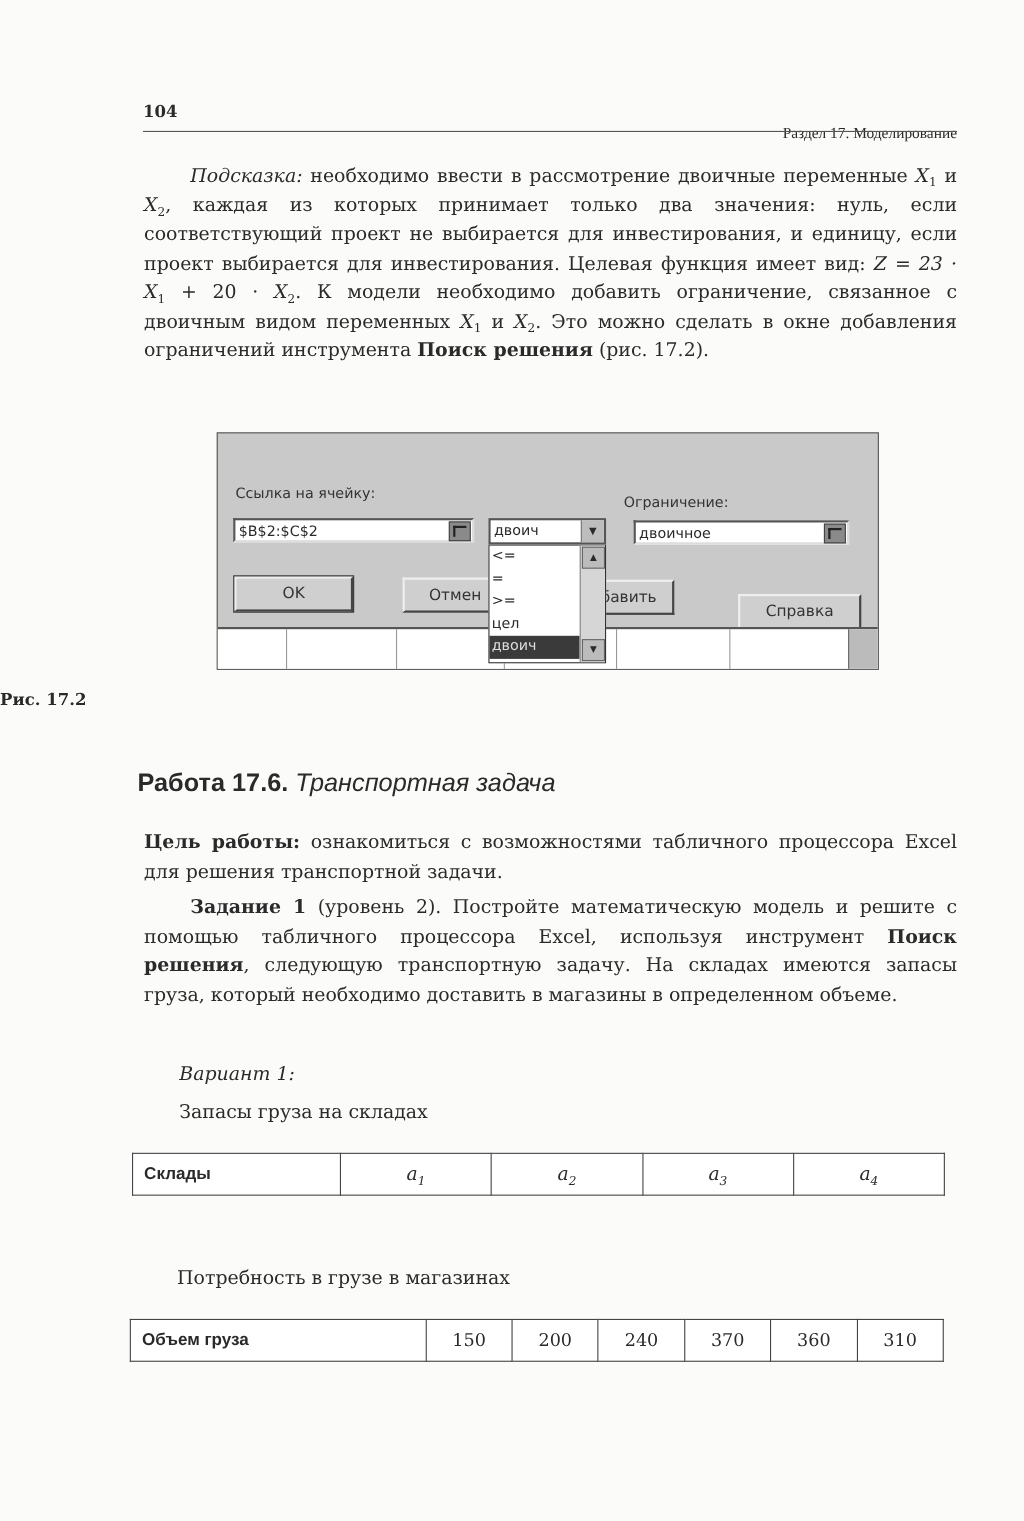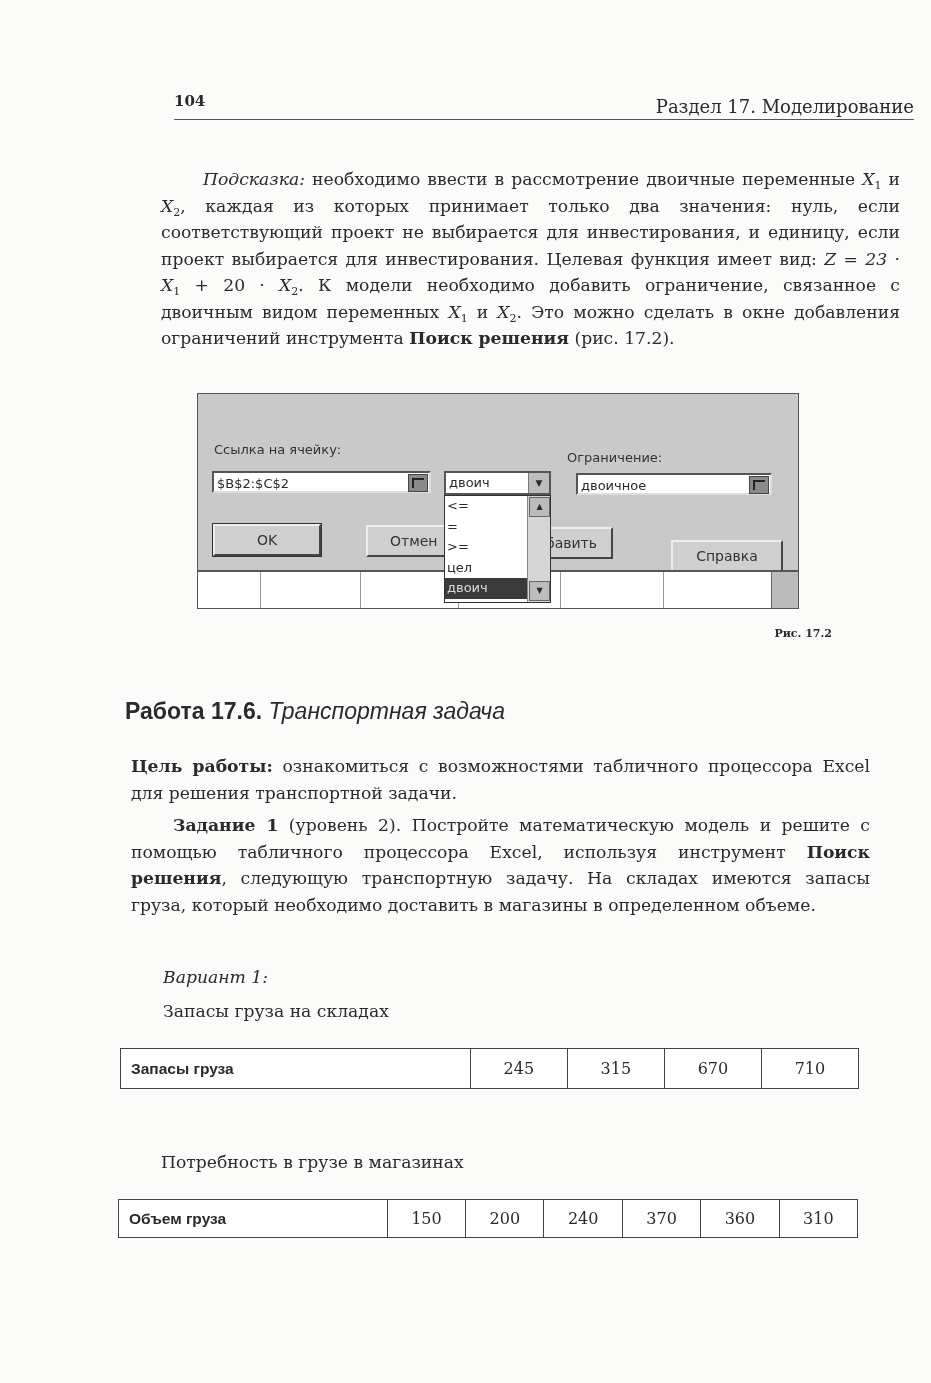--- a/index.html
+++ b/index.html
@@ -1,22 +1,22 @@
 <!DOCTYPE html>
 <html><head>
   <meta charset="utf-8">
   <style>
     html, body { margin: 0; padding: 0; }
     body {
       width: 931px; height: 1383px; background: #fbfbfa; position: relative; overflow: hidden;
       font-family: "DejaVu Serif", "Liberation Serif", serif; color: #2a2a2a;
     }
-    .page-header { position: absolute; left: 130px; top: 92px; width: 740px; height: 30px; margin-left: 44px; }
+    .page-header { position: absolute; left: 130px; top: 92px; width: 740px; height: 30px; }
     .page-number { position: absolute; left: 0; top: 0; font-weight: bold; font-size: 15px; }
-    .running-head { position: absolute; right: 0; top: 4px; font-size: 18px; }
+    .running-head { position: absolute; right: 0; top: 22px; font-size: 14px; font-family: Liberation Serif, serif; }
     .header-rule { position: absolute; left: 0; right: 0; top: 27px; border-top: 1.5px solid #555; }
 
     .para { position: absolute; left: 131px; width: 739px; font-size: 17.2px; line-height: 26.5px; text-align: justify; }
     .para .indent { display: inline-block; width: 42px; }
     .para i { font-style: italic; }
     .para b { font-weight: bold; }
     sub { font-size: 11px; vertical-align: -4px; line-height: 0; }
 
     
     .dialog { position: absolute; left: 197px; top: 393px; width: 600px; height: 214px; background: #c9c9c9; border: 1px solid #555; }
@@ -34,40 +34,40 @@
     .dropdown { position: absolute; left: 246px; top: 101px; width: 107px; height: 108px; background: #fff; border: 1px solid #333; box-sizing: border-box; font-family: "DejaVu Sans", sans-serif; font-size: 13px; z-index: 3; }
     .dd-item { height: 20.5px; line-height: 20px; padding-left: 2px; width: 80px; }
     .dd-item.sel { background: #3a3a3a; color: #ddd; }
     .dd-scroll { position: absolute; right: 0; top: 0; width: 22px; height: 106px; background: #d6d6d6; border-left: 1px solid #888; }
     .dd-up, .dd-down { position: absolute; left: 1px; width: 19px; height: 18px; background: #bcbcbc; border: 1px solid #666; font-size: 8px; text-align: center; line-height: 18px; }
     .dd-up { top: 1px; } .dd-down { bottom: 1px; }
     .sheet { position: absolute; left: 0; top: 176px; right: 0; bottom: 0; background: #fff; border-top: 2px solid #555; }
     .sheet .col { position: absolute; top: 0; bottom: 0; border-left: 1px solid #999; }
     .sheet .vscroll { position: absolute; right: 0; top: 0; bottom: 0; width: 26px; background: #bbb; border-left: 1px solid #666; }
 
-    .caption { position: absolute; left: 0; width: 832px; top: 627px; text-align: right; font-weight: bold; font-size: 11px; }
+    .caption { position: absolute; left: 0; width: 832px; top: 627px; text-align: left; font-weight: bold; font-size: 15px; }
     .section-title { position: absolute; left: 125px; top: 698px; font-family: "Liberation Sans", sans-serif; font-size: 23px; }
     .section-title b { font-weight: bold; }
     .section-title i { font-style: italic; }
 
     .tbl { position: absolute; border-collapse: collapse; background: #fff; }
     .tbl td { border: 1.3px solid #444; text-align: center; font-size: 16px; padding: 0; }
     .tbl td.rowhead { text-align: left; padding-left: 10px; font-family: "Liberation Sans", sans-serif; font-weight: bold; font-size: 15.5px; }
     .tbl td.var { font-style: italic; font-size: 17px; }
   </style>
 </head>
 <body>
 
 <div class="page-header">
   <span class="page-number">104</span>
   <span class="running-head">Раздел 17. Моделирование</span>
   <div class="header-rule"></div>
 </div>
 
-<div class="para" style="top:166px;margin-left:30px;">
+<div class="para" style="top:147px;">
   <span class="indent"></span><i>Подсказка:</i><span> необходимо ввести в рассмотрение двоичные переменные </span><i>X</i><sub>1</sub><span> и </span><i>X</i><sub>2</sub><span>, каждая из которых принимает только два значения: нуль, если соответствующий проект не выбирается для инвестирования, и единицу, если проект выбирается для инвестирования. Целевая функция имеет вид: </span><i>Z = 23 · </i><i>X</i><sub>1</sub><span> + 20 · </span><i>X</i><sub>2</sub><span>. К модели необходимо добавить ограничение, связанное с двоичным видом переменных </span><i>X</i><sub>1</sub><span> и </span><i>X</i><sub>2</sub><span>. Это можно сделать в окне добавления ограничений инструмента </span><b>Поиск решения</b><span> (рис. 17.2).</span>
 </div>
 
 <div class="dialog">
   <span class="lbl" style="left:16px;top:48px;">Ссылка на ячейку:</span>
   <div class="field" style="left:14px;top:77px;width:219px;">
     <span>$B$2:$C$2</span>
     <span class="refbtn"></span>
   </div>
   <div class="combo">
@@ -123,26 +123,26 @@
 
 <div class="para" style="top:964px;">
   <span class="indent" style="width:32px;"></span><i>Вариант 1:</i>
 </div>
 <div class="para" style="top:998px;">
   <span class="indent" style="width:32px;"></span><span>Запасы груза на складах</span>
 </div>
 
 <table class="tbl" style="left:120px;top:1048px;width:739px;">
   <tbody>
-  <tr style="height:40px;">
-    <td class="rowhead">Запасы груза</td>
-    <td>245</td>
-    <td>315</td>
-    <td>670</td>
-    <td>710</td>
+      <tr style="height:38px;">
+    <td class="rowhead" style="width:178px;">Склады</td>
+    <td class="var"><span>a</span><sub>1</sub></td>
+    <td class="var"><span>a</span><sub>2</sub></td>
+    <td class="var"><span>a</span><sub>3</sub></td>
+    <td class="var"><span>a</span><sub>4</sub></td>
   </tr>
 </tbody>
   </table>
 
 <div class="para" style="top:1149px;">
   <span class="indent" style="width:30px;"></span><span>Потребность в грузе в магазинах</span>
 </div>
 
 <table class="tbl" style="left:118px;top:1199px;width:740px;">
   <tbody>

